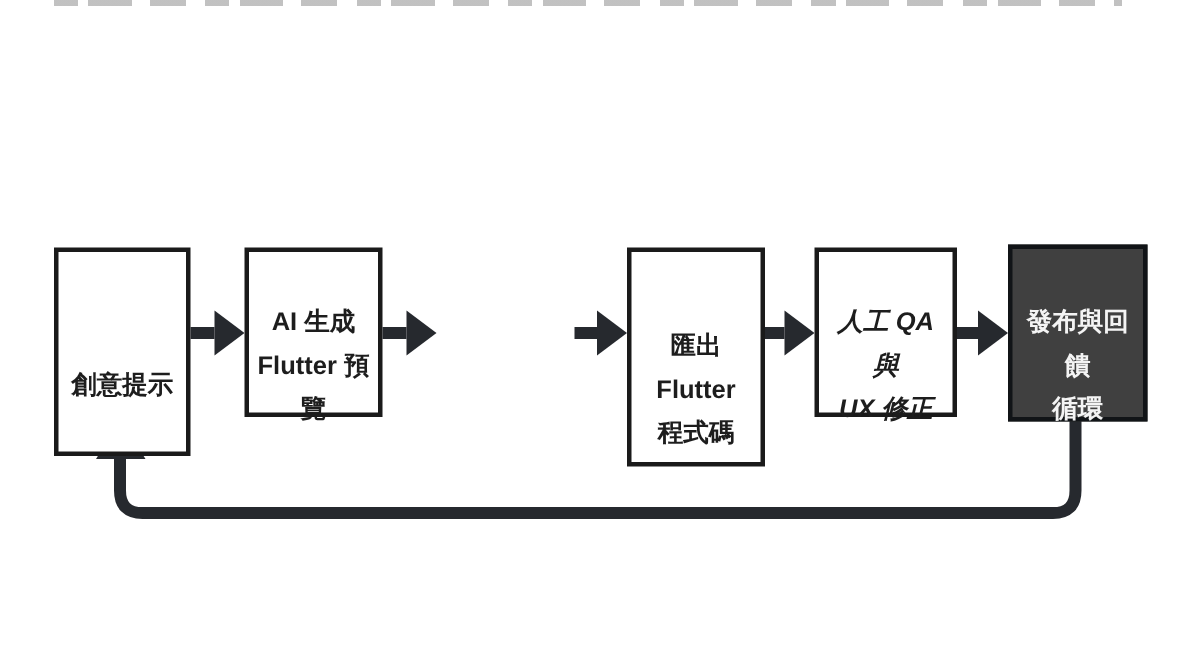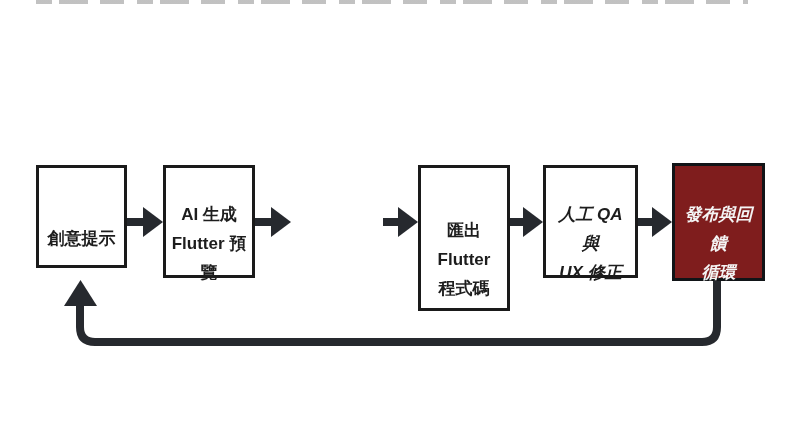--- a/index.html
+++ b/index.html
@@ -49,28 +49,27 @@
   .box-label {
     white-space: pre-line;
     font-weight: 700;
     font-size: 17px;
     line-height: 29px;
     color: #1d1d1d;
     padding: 0 2px;
     margin-top: 43px;
   }
   .box.dark {
-    background: #7f1d1d;
+    background: #404040;
     border-color: #111417;
-    font-style: italic;
   }
   .box.dark .box-label {
     color: #f4f4f4;
   }
-  .step-1 { left: 36px;  top: 165px; width: 91px; height: 103px; text-align: center; }
+  .step-1 { left: 36px;  top: 165px; width: 91px; height: 139px; text-align: center; }
   .step-2 { left: 163px; top: 165px; width: 92px; height: 113px; }
   .step-3 { left: 291px; top: 165px; width: 92px; height: 113px; }
   .step-4 { left: 418px; top: 165px; width: 92px; height: 146px; }
   .step-5 { left: 543px; top: 165px; width: 95px; height: 113px; font-style: italic; }
   .step-6 { left: 672px; top: 163px; width: 93px; height: 118px; }
 
   .arrow {
     position: absolute;
     top: 207px;
     height: 30px;

